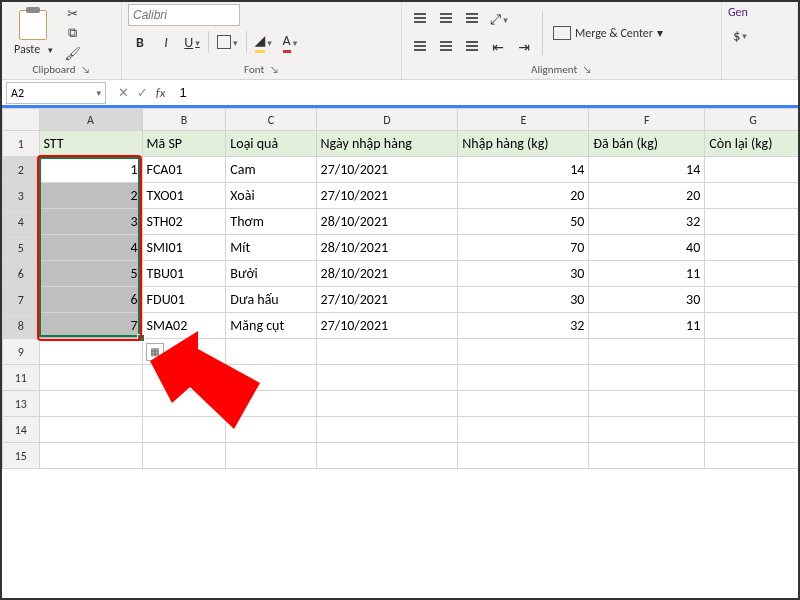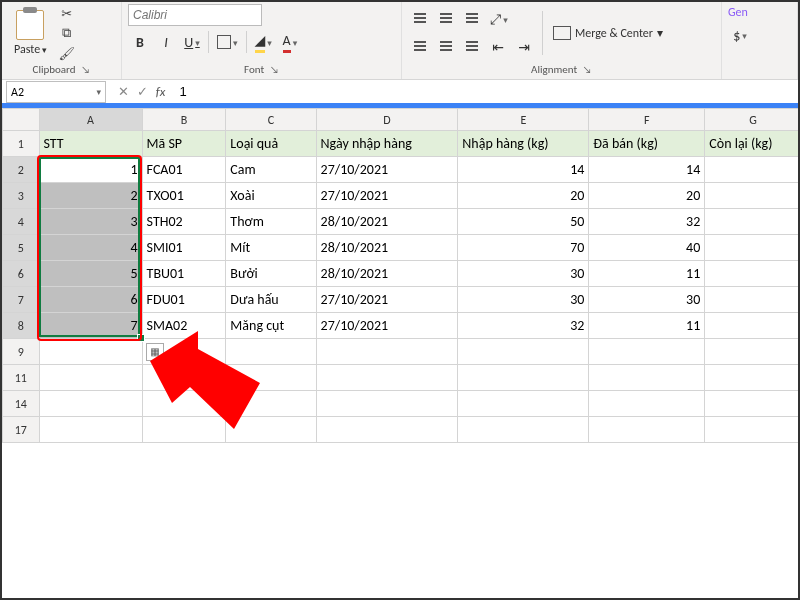--- a/index.html
+++ b/index.html
@@ -61,31 +61,31 @@
     border: 1px solid #c8a060;
     border-radius: 2px;
     position: relative;
   }
   .paste-icon::before {
     content: "";
     position: absolute; top: -4px; left: 6px;
     width: 14px; height: 6px;
     background: #8a8a8a; border-radius: 2px;
   }
-  .paste-label { font-size: 12px; color: #333; display:flex; align-items:center; gap:2px;}
+  .paste-label { font-size: 12px; color: #333; display:flex; align-items:center; gap:8px;}
   .mini-btn {
     width: 20px; height: 18px;
     border: 1px solid transparent;
     display: flex; align-items: center; justify-content: center;
     font-size: 13px; color: #444;
   }
   .v-stack { display:flex; flex-direction:column; gap:2px; }
 
   .font-group .row { display:flex; align-items:center; gap:2px; }
-  .font-name { width: 134px; height: 22px; border:1px solid #bbb; background:#fff; font-size:12px; padding:2px 4px; color:#888; font-style:italic;}
+  .font-name { width: 112px; height: 22px; border:1px solid #bbb; background:#fff; font-size:12px; padding:2px 4px; color:#888; font-style:italic;}
   .tool-btn {
     min-width: 24px; height: 24px;
     display:flex; align-items:center; justify-content:center;
     font-size: 14px; color:#333;
     padding: 0 4px;
   }
   .tool-btn .caret { font-size:9px; color:#666; margin-left:2px;}
   .sep { width:1px; background:#d0d0d0; height:22px; margin:0 2px;}
   .border-icon { width:14px;height:14px;border:1px solid #555; display:inline-block;}
   .fill-icon { display:inline-block; border-bottom:3px solid #ffd54a; padding-bottom:1px;}
@@ -102,21 +102,21 @@
     display:flex; align-items:center; gap:4px; font-size:12px; color:#333; padding:2px 4px;
     white-space: nowrap;
   }
   .wrap-icn, .merge-icn {
     width:18px;height:14px;border:1px solid #555;display:inline-block;position:relative;
   }
 
   
   .formula-bar {
     height: 28px;
-    border-bottom: 5px solid #3b82f6;
+    border-bottom: 3px solid #3b82f6;
     display:flex; align-items:center;
     background:#fff;
   }
   .name-box {
     width: 100px; height: 22px; margin: 0 4px;
     border: 1px solid #bfbfbf; background:#fff;
     display:flex; align-items:center; justify-content:space-between;
     padding: 0 4px; font-size:12px;
   }
   .name-box .caret{font-size:9px;color:#666;}
@@ -326,21 +326,21 @@
       </div>
     </div>
     <div class="ribbon-group-label">
       <span>Alignment</span>
       <span class="dialog-launcher">↘</span>
     </div>
   </div>
 
   <div class="ribbon-group" style="flex:1">
     <div class="ribbon-group-content" style="flex-direction:column;align-items:flex-start;gap:4px;">
-      <div class="row"><span style="font-size:12px;color:#8b5cf6">Gen</span></div>
+      <div class="row"><span style="font-size:12px;color:#4c1d95">Gen</span></div>
       <div class="row">
           <div class="tool-btn">
             <span>$</span>
             <span class="caret">▾</span>
           </div>
         </div>
     </div>
     <div class="ribbon-group-label"></div>
   </div>
 </div>
@@ -477,31 +477,41 @@
           <th>11</th>
           <td></td>
           <td></td>
           <td></td>
           <td></td>
           <td></td>
           <td></td>
           <td></td>
         </tr>
         <tr class="data">
+          <th>13</th>
+          <td></td>
+          <td></td>
+          <td></td>
+          <td></td>
+          <td></td>
+          <td></td>
+          <td></td>
+        </tr>
+        <tr class="data">
           <th>14</th>
           <td></td>
           <td></td>
           <td></td>
           <td></td>
           <td></td>
           <td></td>
           <td></td>
         </tr>
         <tr class="data">
-          <th>17</th>
+          <th>15</th>
           <td></td>
           <td></td>
           <td></td>
           <td></td>
           <td></td>
           <td></td>
           <td></td>
         </tr>
       </tbody>
   </table>

